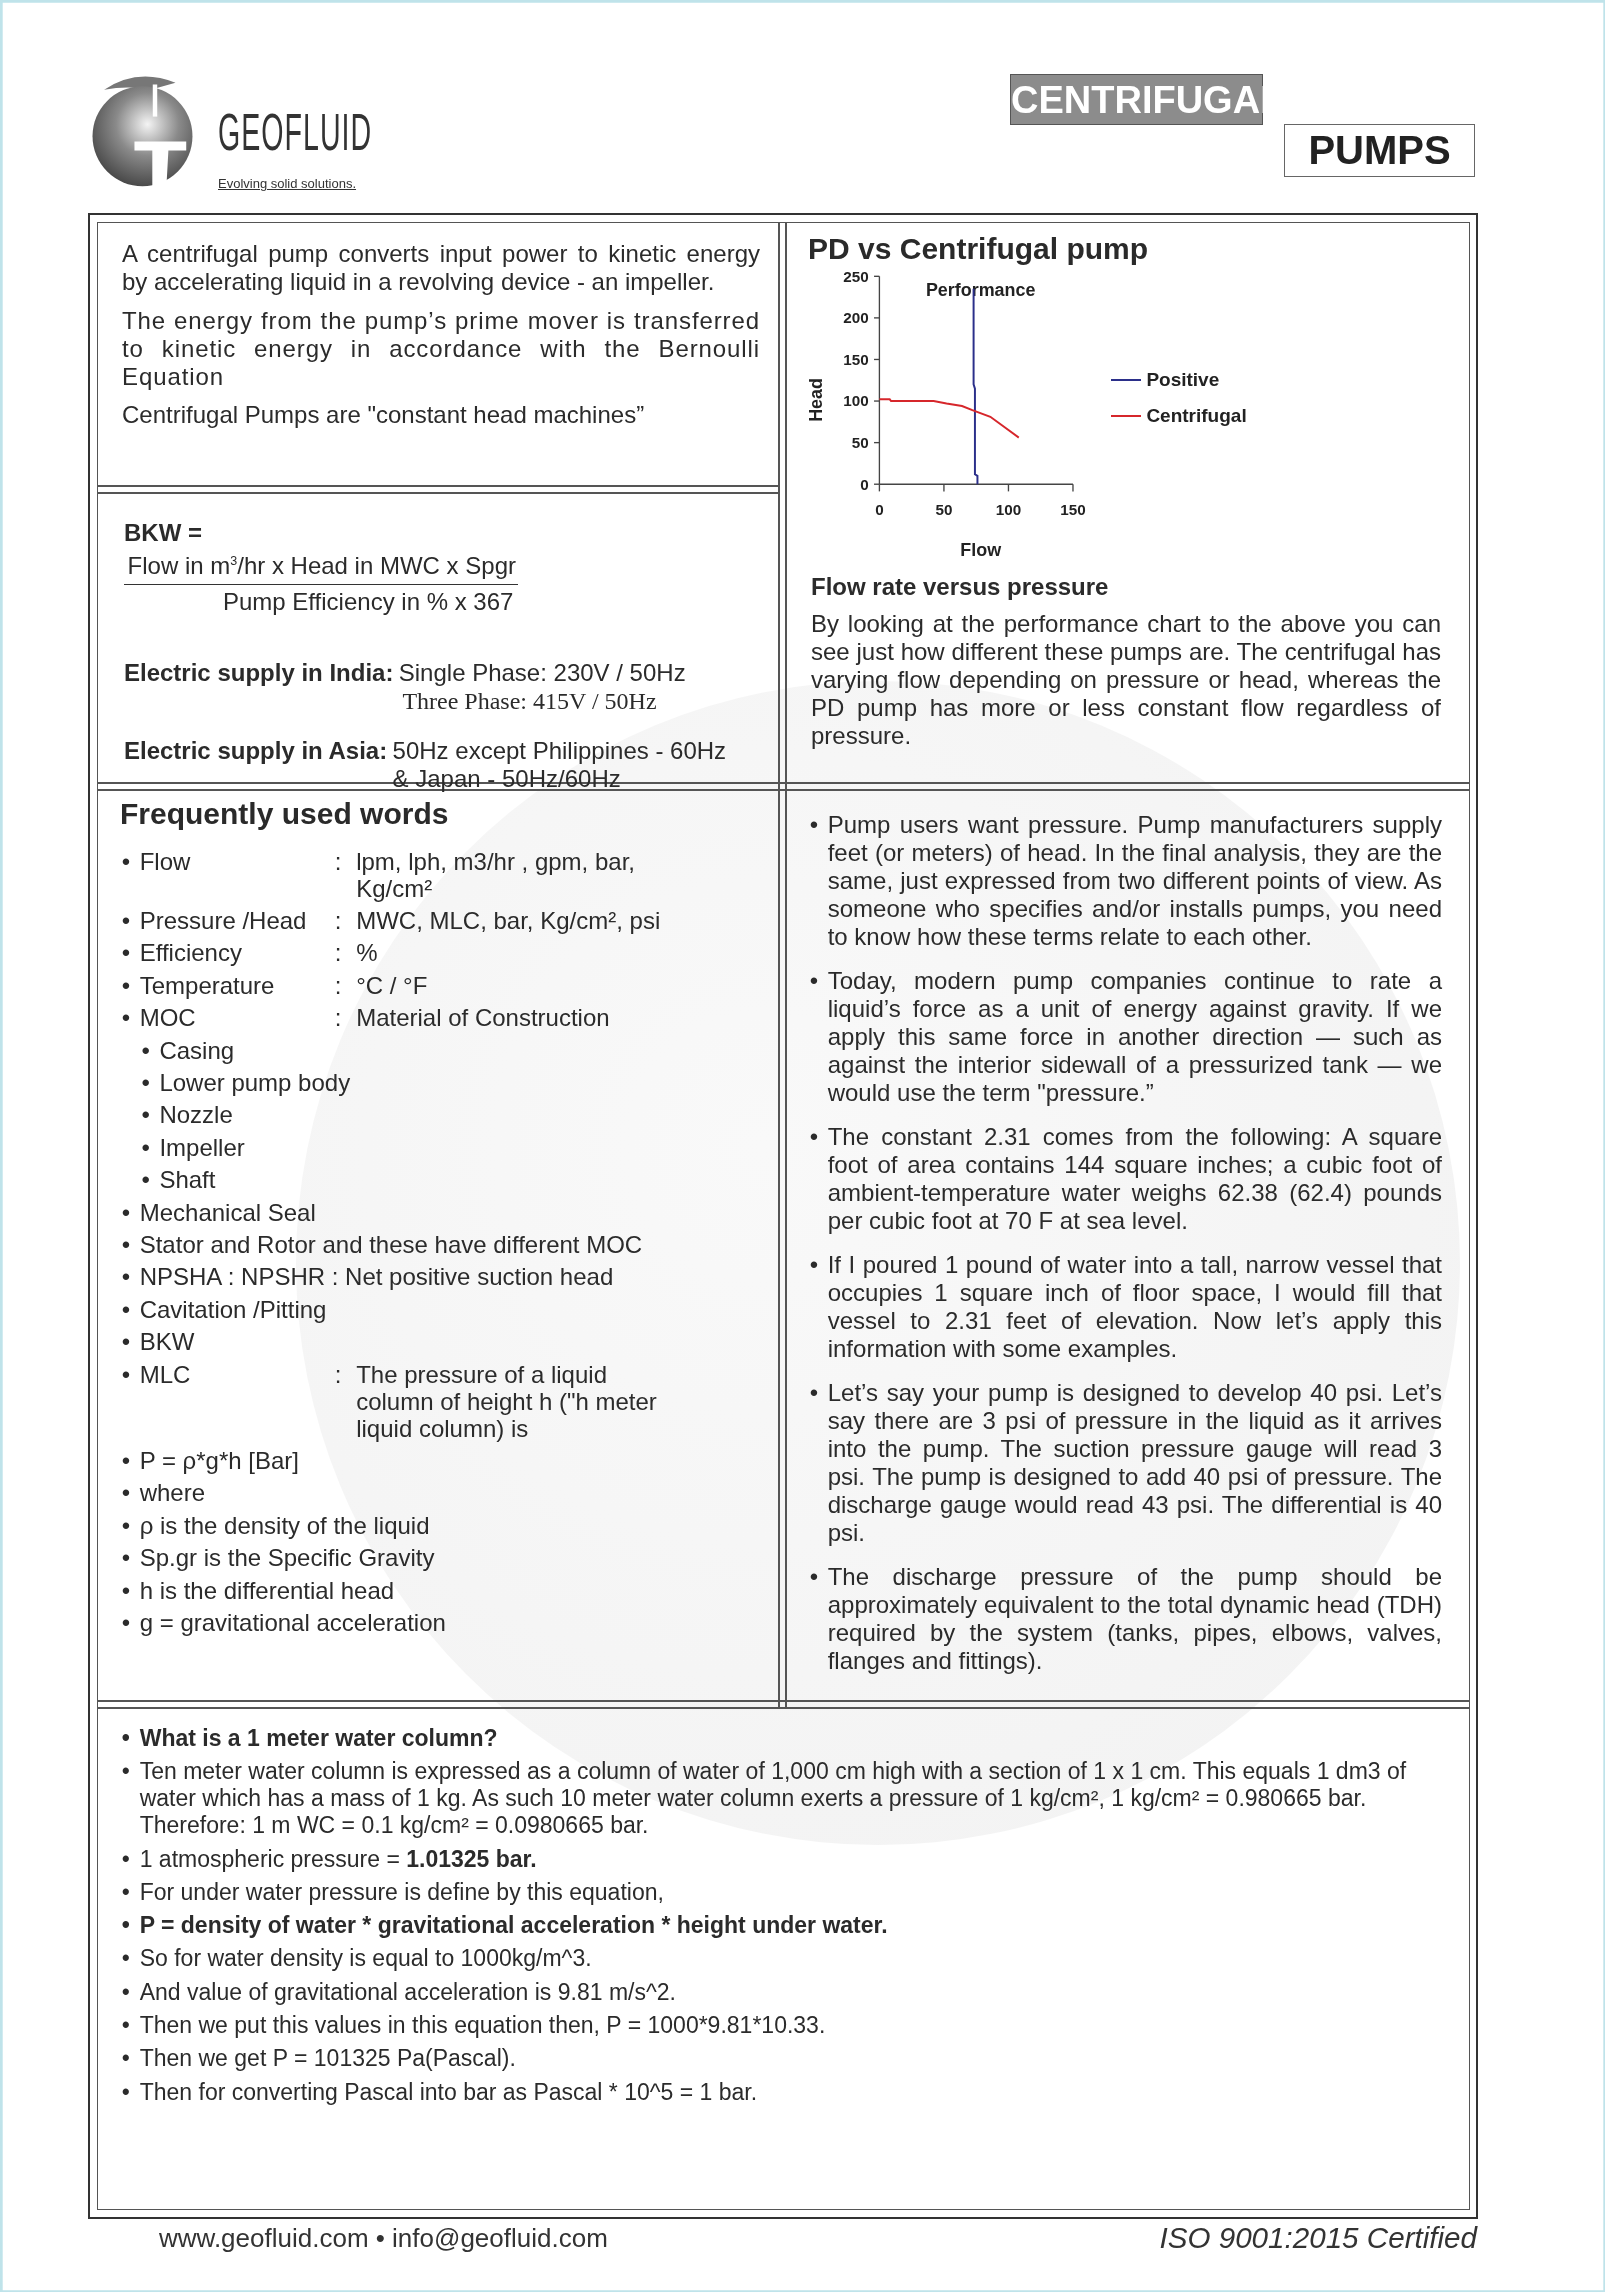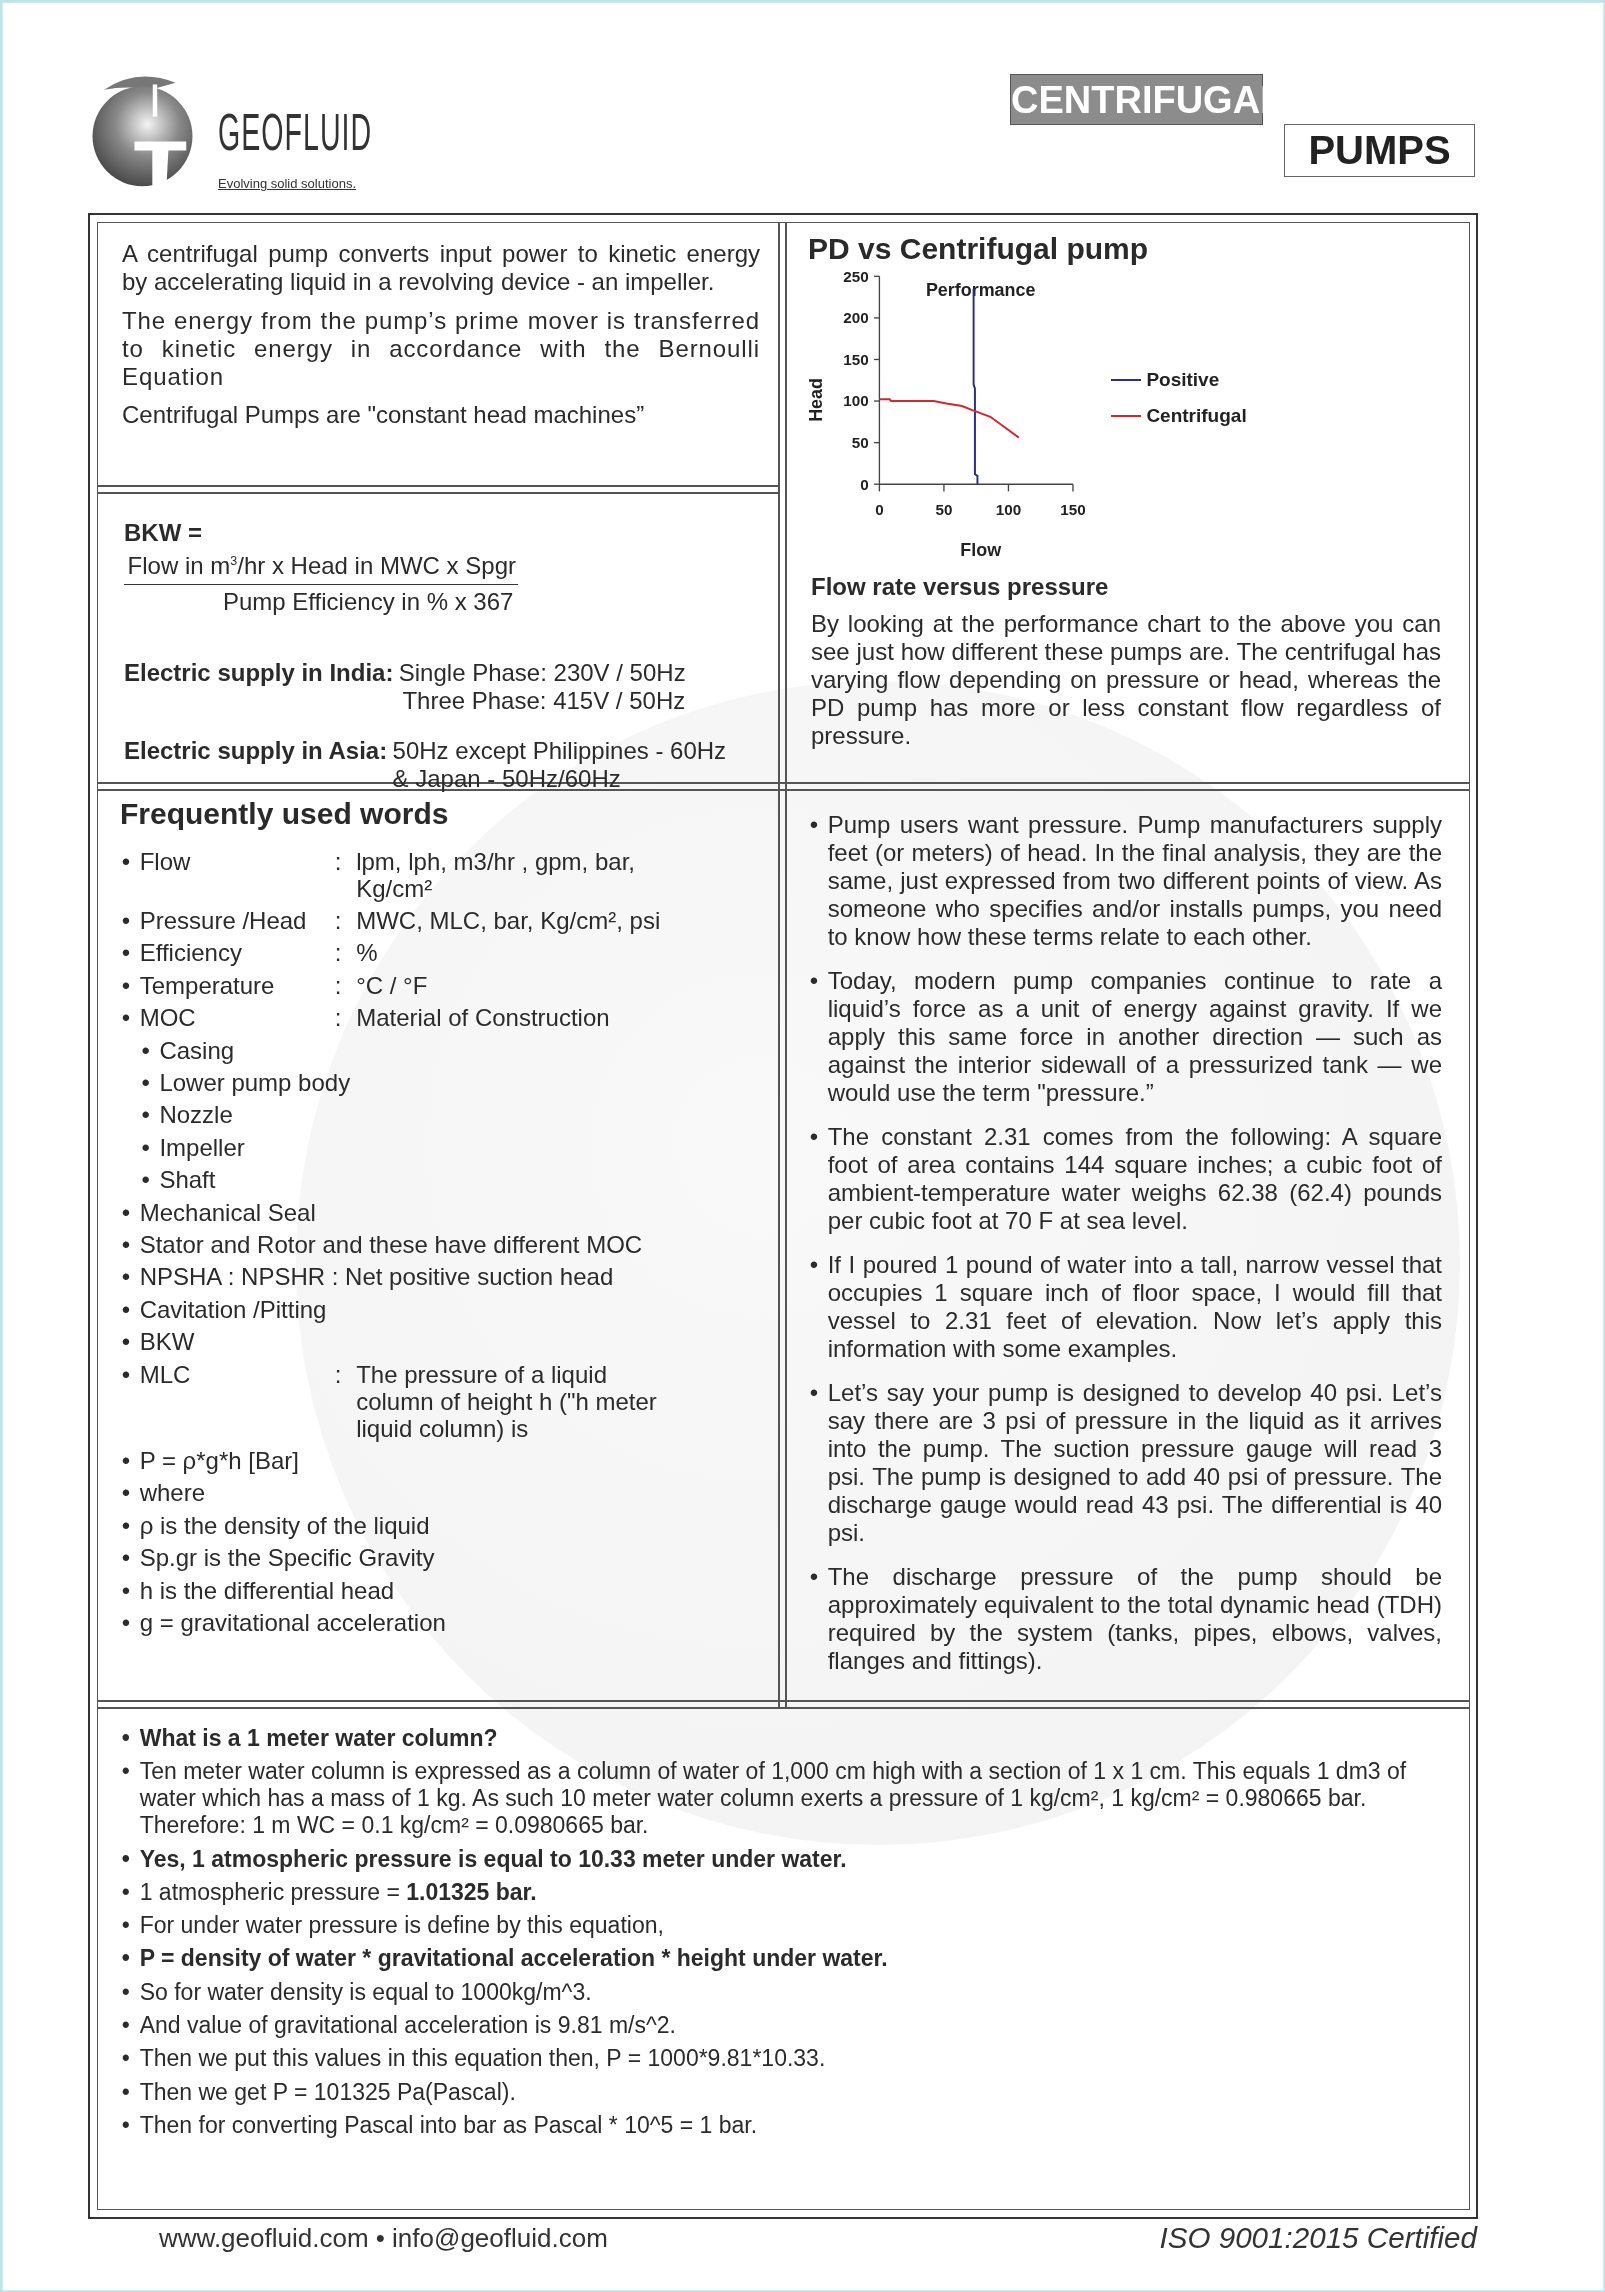--- a/index.html
+++ b/index.html
@@ -100,21 +100,21 @@
 <div class="content" style="left:124px; top:519px; width:654px;">
   <div class="bkw-row">
     <span class="bold" style="margin-right:5.4px;">BKW =</span>
     <span class="bkw-num"><span>Flow in m</span><sup style="font-size:12.5px;">3</sup><span>/hr x Head in MWC x Spgr</span></span>
   </div>
   <div class="bkw-den">Pump Efficiency in % x 367</div>
   <div class="supply">
     <span class="bold">Electric supply in India:</span>
     <div>
       <div>Single Phase: 230V / 50Hz</div>
-      <div style="padding-left:3.6px;">Three Phase: 415V / 50Hz</div>
+      <div style="padding-left:3.6px;font-family:Liberation Serif, serif;">Three Phase: 415V / 50Hz</div>
     </div>
   </div>
   <div class="supply" style="margin-top:21.5px;">
     <span class="bold">Electric supply in Asia:</span>
     <div>
       <div>50Hz except Philippines - 60Hz</div>
       <div>&amp; Japan - 50Hz/60Hz</div>
     </div>
   </div>
 </div>
@@ -206,21 +206,20 @@
     <li>If I poured 1 pound of water into a tall, narrow vessel that occupies 1 square inch of floor space, I would fill that vessel to 2.31 feet of elevation. Now let’s apply this information with some examples.</li>
     <li>Let’s say your pump is designed to develop 40 psi. Let’s say there are 3 psi of pressure in the liquid as it arrives into the pump. The suction pressure gauge will read 3 psi. The pump is designed to add 40 psi of pressure. The discharge gauge would read 43 psi. The differential is 40 psi.</li>
     <li>The discharge pressure of the pump should be approximately equivalent to the total dynamic head (TDH) required by the system (tanks, pipes, elbows, valves, flanges and fittings).</li>
   </ul>
 </div>
 
 <div class="content" style="left:120px; top:1725px; width:1334px; font-size:23px; line-height:27px;">
   <ul class="b">
     <li class="bold">What is a 1 meter water column?</li>
     <li>Ten meter water column is expressed as a column of water of 1,000 cm high with a section of 1 x 1 cm. This equals 1 dm3 of water which has a mass of 1 kg. As such 10 meter water column exerts a pressure of 1 kg/cm², 1 kg/cm² = 0.980665 bar. Therefore: 1 m WC = 0.1 kg/cm² = 0.0980665 bar.</li>
-    <li class="bold">Yes, 1 atmospheric pressure is equal to 10.33 meter under water.</li>
     <li><span>1 atmospheric pressure = </span><b>1.01325 bar.</b></li>
     <li>For under water pressure is define by this equation,</li>
     <li class="bold">P = density of water * gravitational acceleration * height under water.</li>
     <li>So for water density is equal to 1000kg/m^3.</li>
     <li>And value of gravitational acceleration is 9.81 m/s^2.</li>
     <li>Then we put this values in this equation then, P = 1000*9.81*10.33.</li>
     <li>Then we get P = 101325 Pa(Pascal).</li>
     <li>Then for converting Pascal into bar as Pascal * 10^5 = 1 bar.</li>
   </ul>
 </div>

